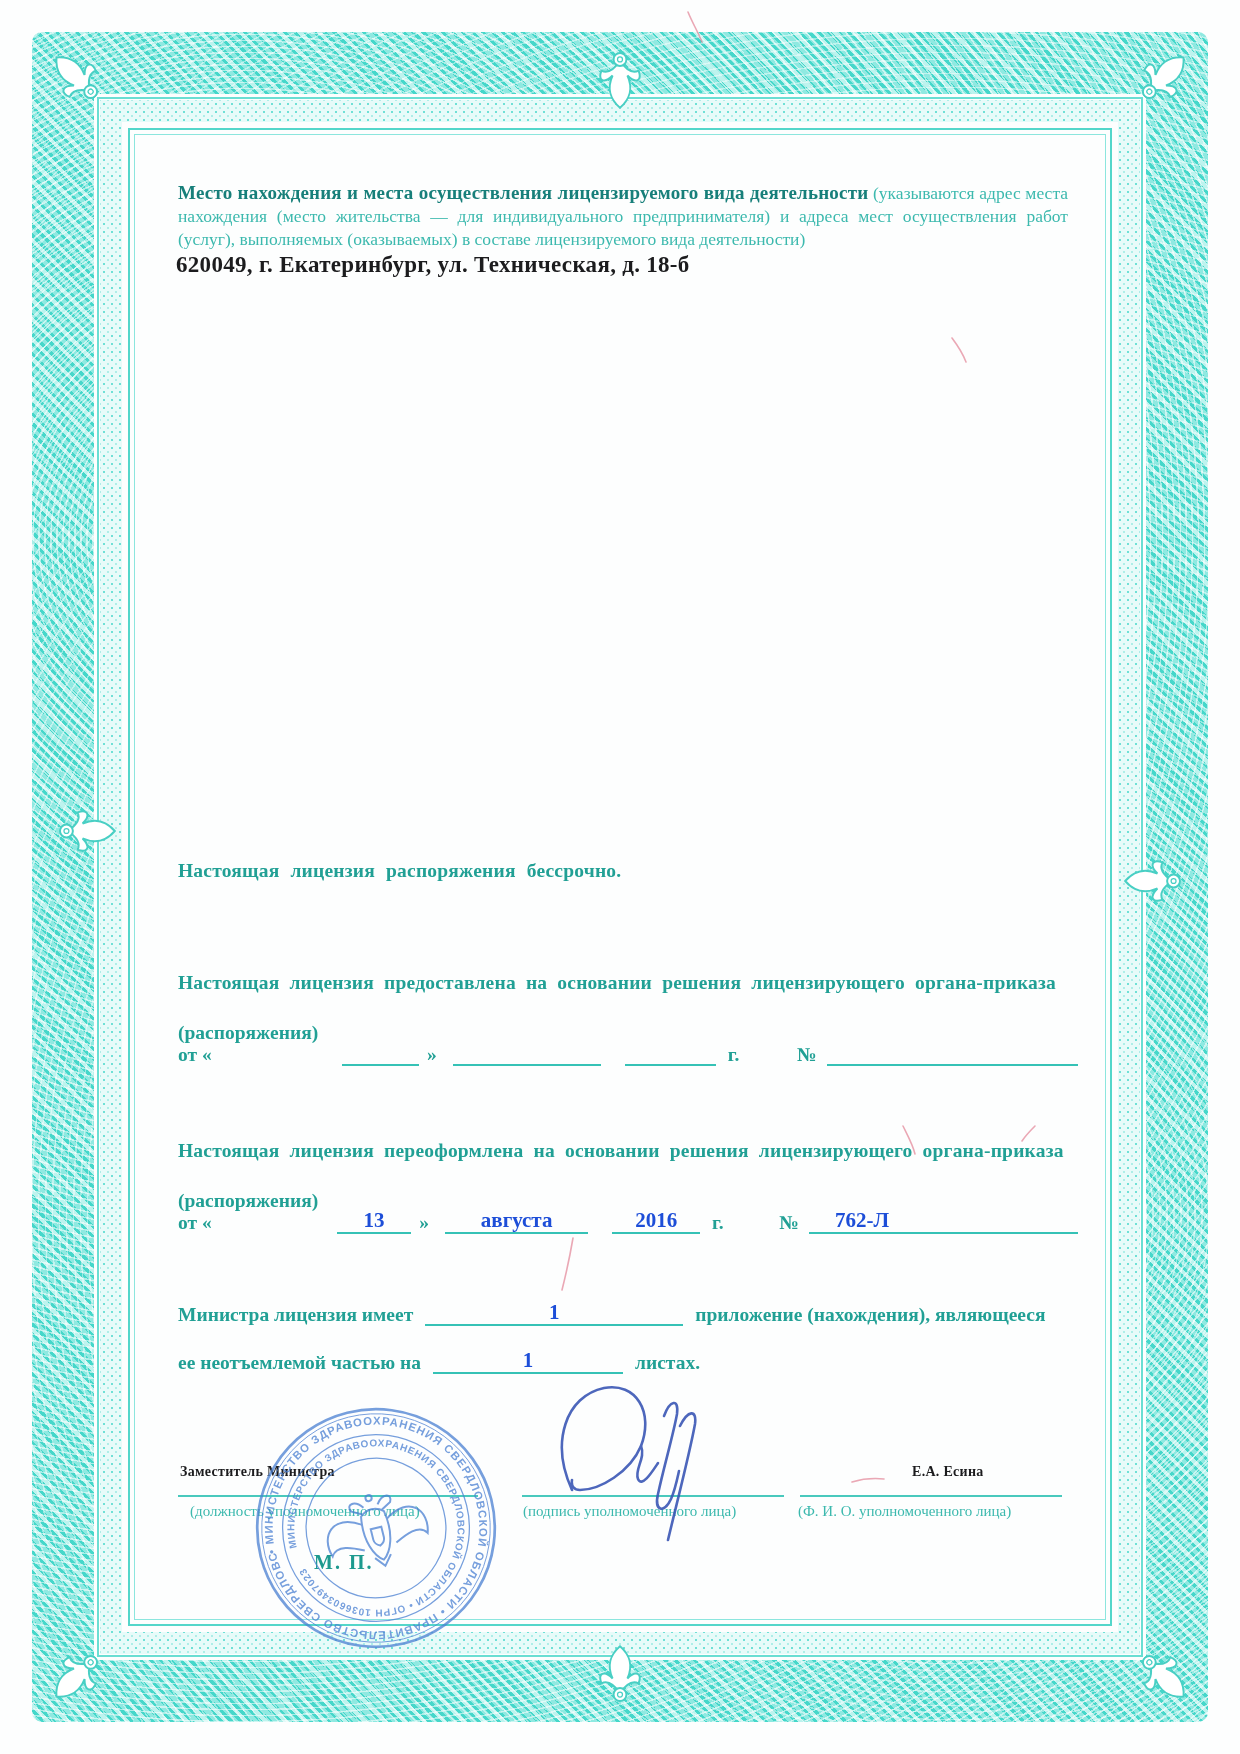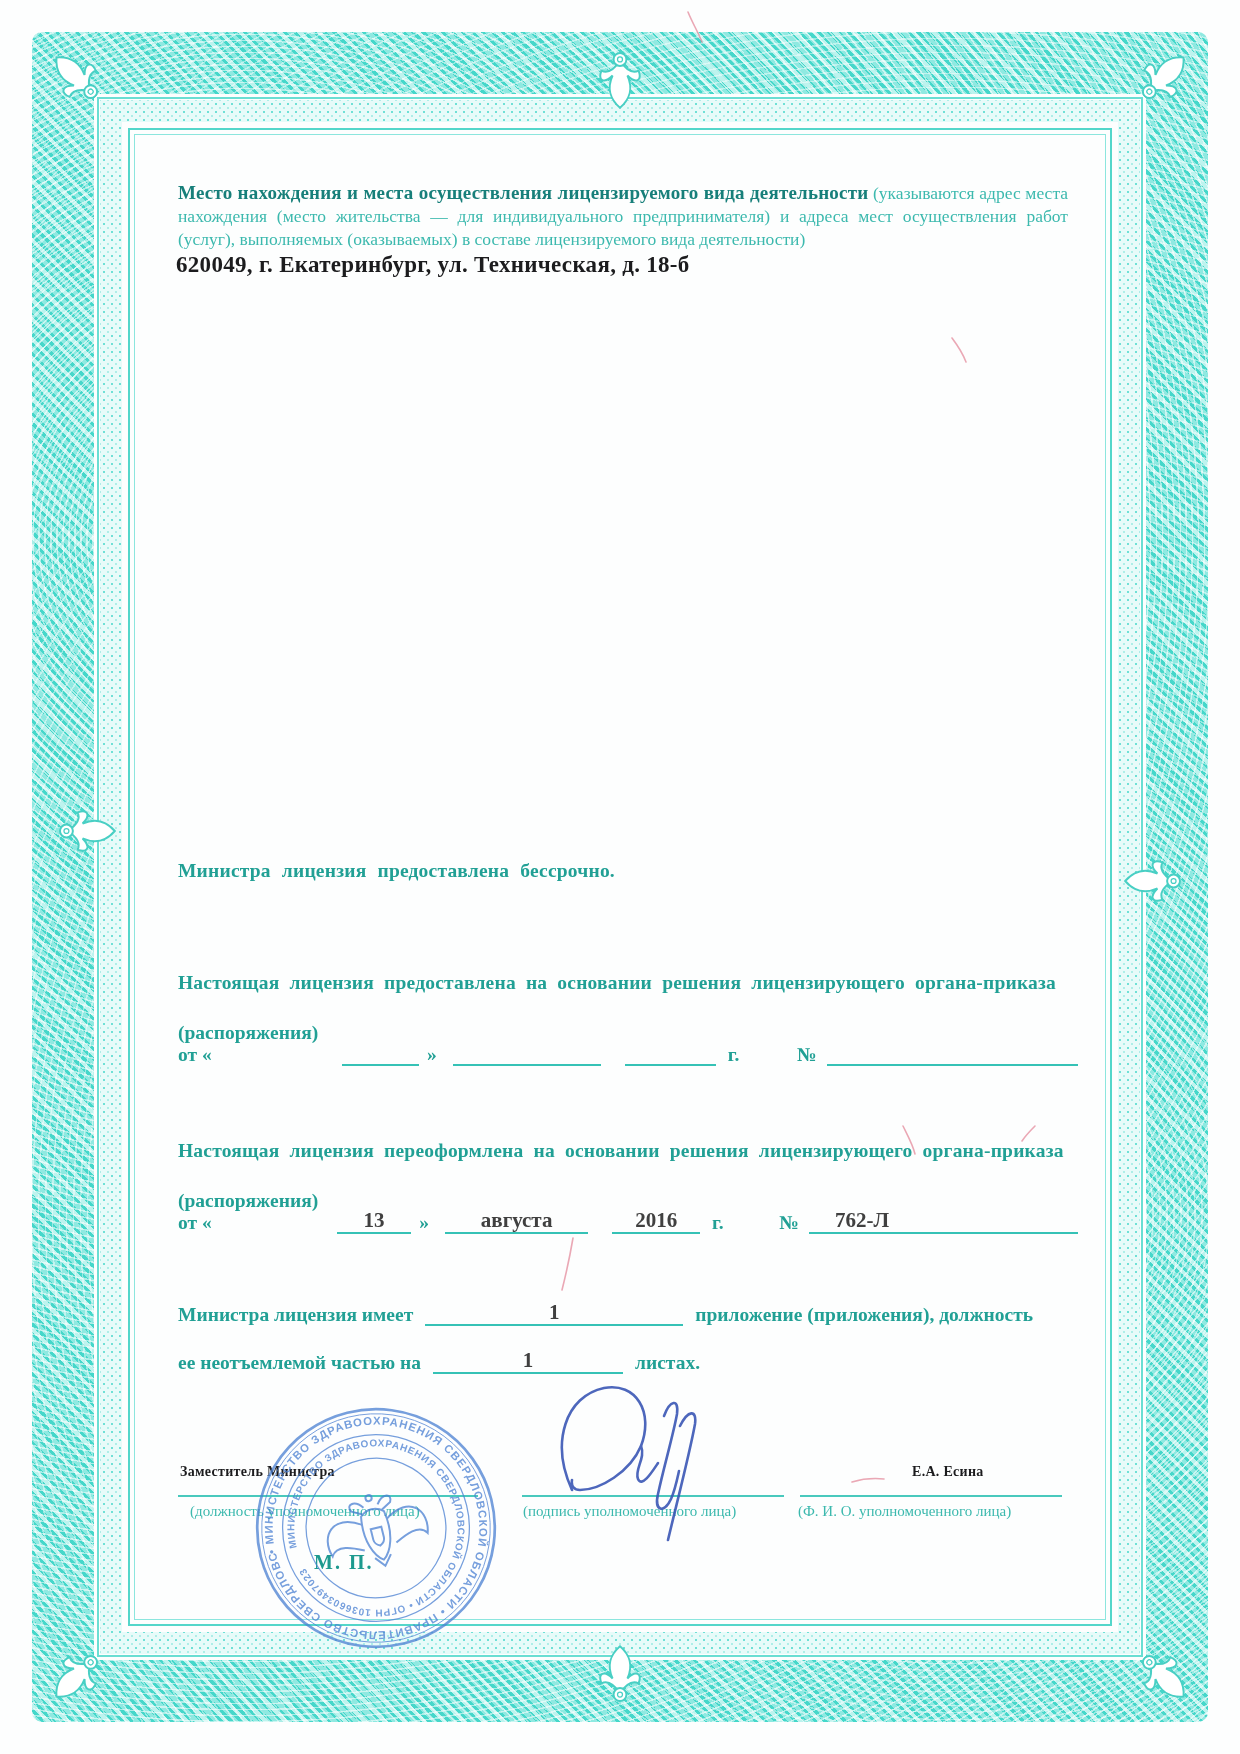--- a/index.html
+++ b/index.html
@@ -42,21 +42,21 @@
   }
   .head-par b{color:#177f7a;font-size:19px;letter-spacing:.2px;}
   .addr-main{left:176px;top:252px;font-size:23px;font-weight:bold;letter-spacing:.3px;}
   .addr-app{left:176px;top:312px;font-size:21.5px;font-weight:bold;letter-spacing:.2px;}
   .teal-line{color:#21a095;font-weight:bold;font-size:19.5px;letter-spacing:.2px;}
   .termless{left:178px;top:860px;word-spacing:6px;}
   .p-line1{left:178px;top:0;width:890px;word-spacing:5px;}
   .row{position:absolute;left:178px;width:900px;display:flex;align-items:flex-end;
        color:#21a095;font-weight:bold;font-size:19.5px;}
   .fill{display:inline-block;border-bottom:2px solid #35c2b6;height:24px;
-        text-align:center;color:#404040;font-size:21px;font-weight:bold;line-height:24px;}
+        text-align:center;color:#1d4ed8;font-size:21px;font-weight:bold;line-height:24px;}
   .gap{display:inline-block;}
   .cap{color:#3cb9ae;font-size:15px;font-weight:normal;}
   .sig-name{font-size:14px;font-weight:bold;color:#1c1c1e;letter-spacing:.3px;}
   .sig-line{position:absolute;border-bottom:2px solid #49c9bd;height:0;}
   .mp{left:266px;top:1551px;font-size:20px;font-weight:bold;color:#1d9a8f;letter-spacing:2px;margin-left:48px;}
   .stamp-wrap{left:240px;top:1392px;width:272px;height:272px;opacity:.92;}
   .sign-wrap{left:538px;top:1368px;width:210px;height:200px;}
   .artifacts{position:absolute;inset:0;pointer-events:none;}
 </style>
 </head>
@@ -105,21 +105,21 @@
       <use href="#orn"></use>
     </svg>
 
   <div class="abs head-par">
     <b>Место нахождения и места осуществления лицензируемого вида деятельности</b>
     <span>(указываются адрес места нахождения  (место жительства — для индивидуального предпринимателя)  и  адреса  мест  осуществления работ (услуг), выполняемых (оказываемых) в составе лицензируемого вида деятельности)</span>
   </div>
 
   <div class="abs addr-main">620049, г. Екатеринбург, ул. Техническая, д. 18-б</div>
 
-  <div class="abs teal-line termless">Министра лицензия предоставлена бессрочно.</div>
+  <div class="abs teal-line termless">Настоящая лицензия распоряжения бессрочно.</div>
 
   <div class="abs teal-line p-line1" style="top:972px">Настоящая лицензия предоставлена на основании решения лицензирующего органа-приказа</div>
   <div class="row" style="top:1022px">
     <span>(распоряжения)  от «</span>
     <span class="fill" style="width:88px;margin:0 8px"></span>
     <span>»</span>
     <span class="fill" style="width:170px;margin:0 12px 0 16px"></span>
     <span class="fill" style="width:104px;margin:0 12px"></span>
     <span>г.</span>
     <span class="gap" style="width:66px"></span>
@@ -136,21 +136,21 @@
     <span class="fill" style="width:104px;margin:0 12px">2016</span>
     <span>г.</span>
     <span class="gap" style="width:66px"></span>
     <span>№</span>
     <span class="fill" style="width:288px;margin-left:10px;text-align:left;padding-left:26px">762-Л</span>
   </div>
 
   <div class="row" style="top:1300px">
     <span>Министра лицензия имеет</span>
     <span class="fill" style="width:258px;margin:0 12px">1</span>
-    <span>приложение (приложения), должность</span>
+    <span>приложение (нахождения), являющееся</span>
   </div>
   <div class="row" style="top:1348px">
     <span>ее неотъемлемой частью на</span>
     <span class="fill" style="width:190px;margin:0 12px">1</span>
     <span>листах.</span>
   </div>
 
   <div class="abs sig-name" style="left:180px;top:1464px">Заместитель Министра</div>
   <div class="sig-line" style="left:178px;top:1495px;width:300px"></div>
   <div class="abs cap" style="left:190px;top:1503px">(должность уполномоченного лица)</div>

